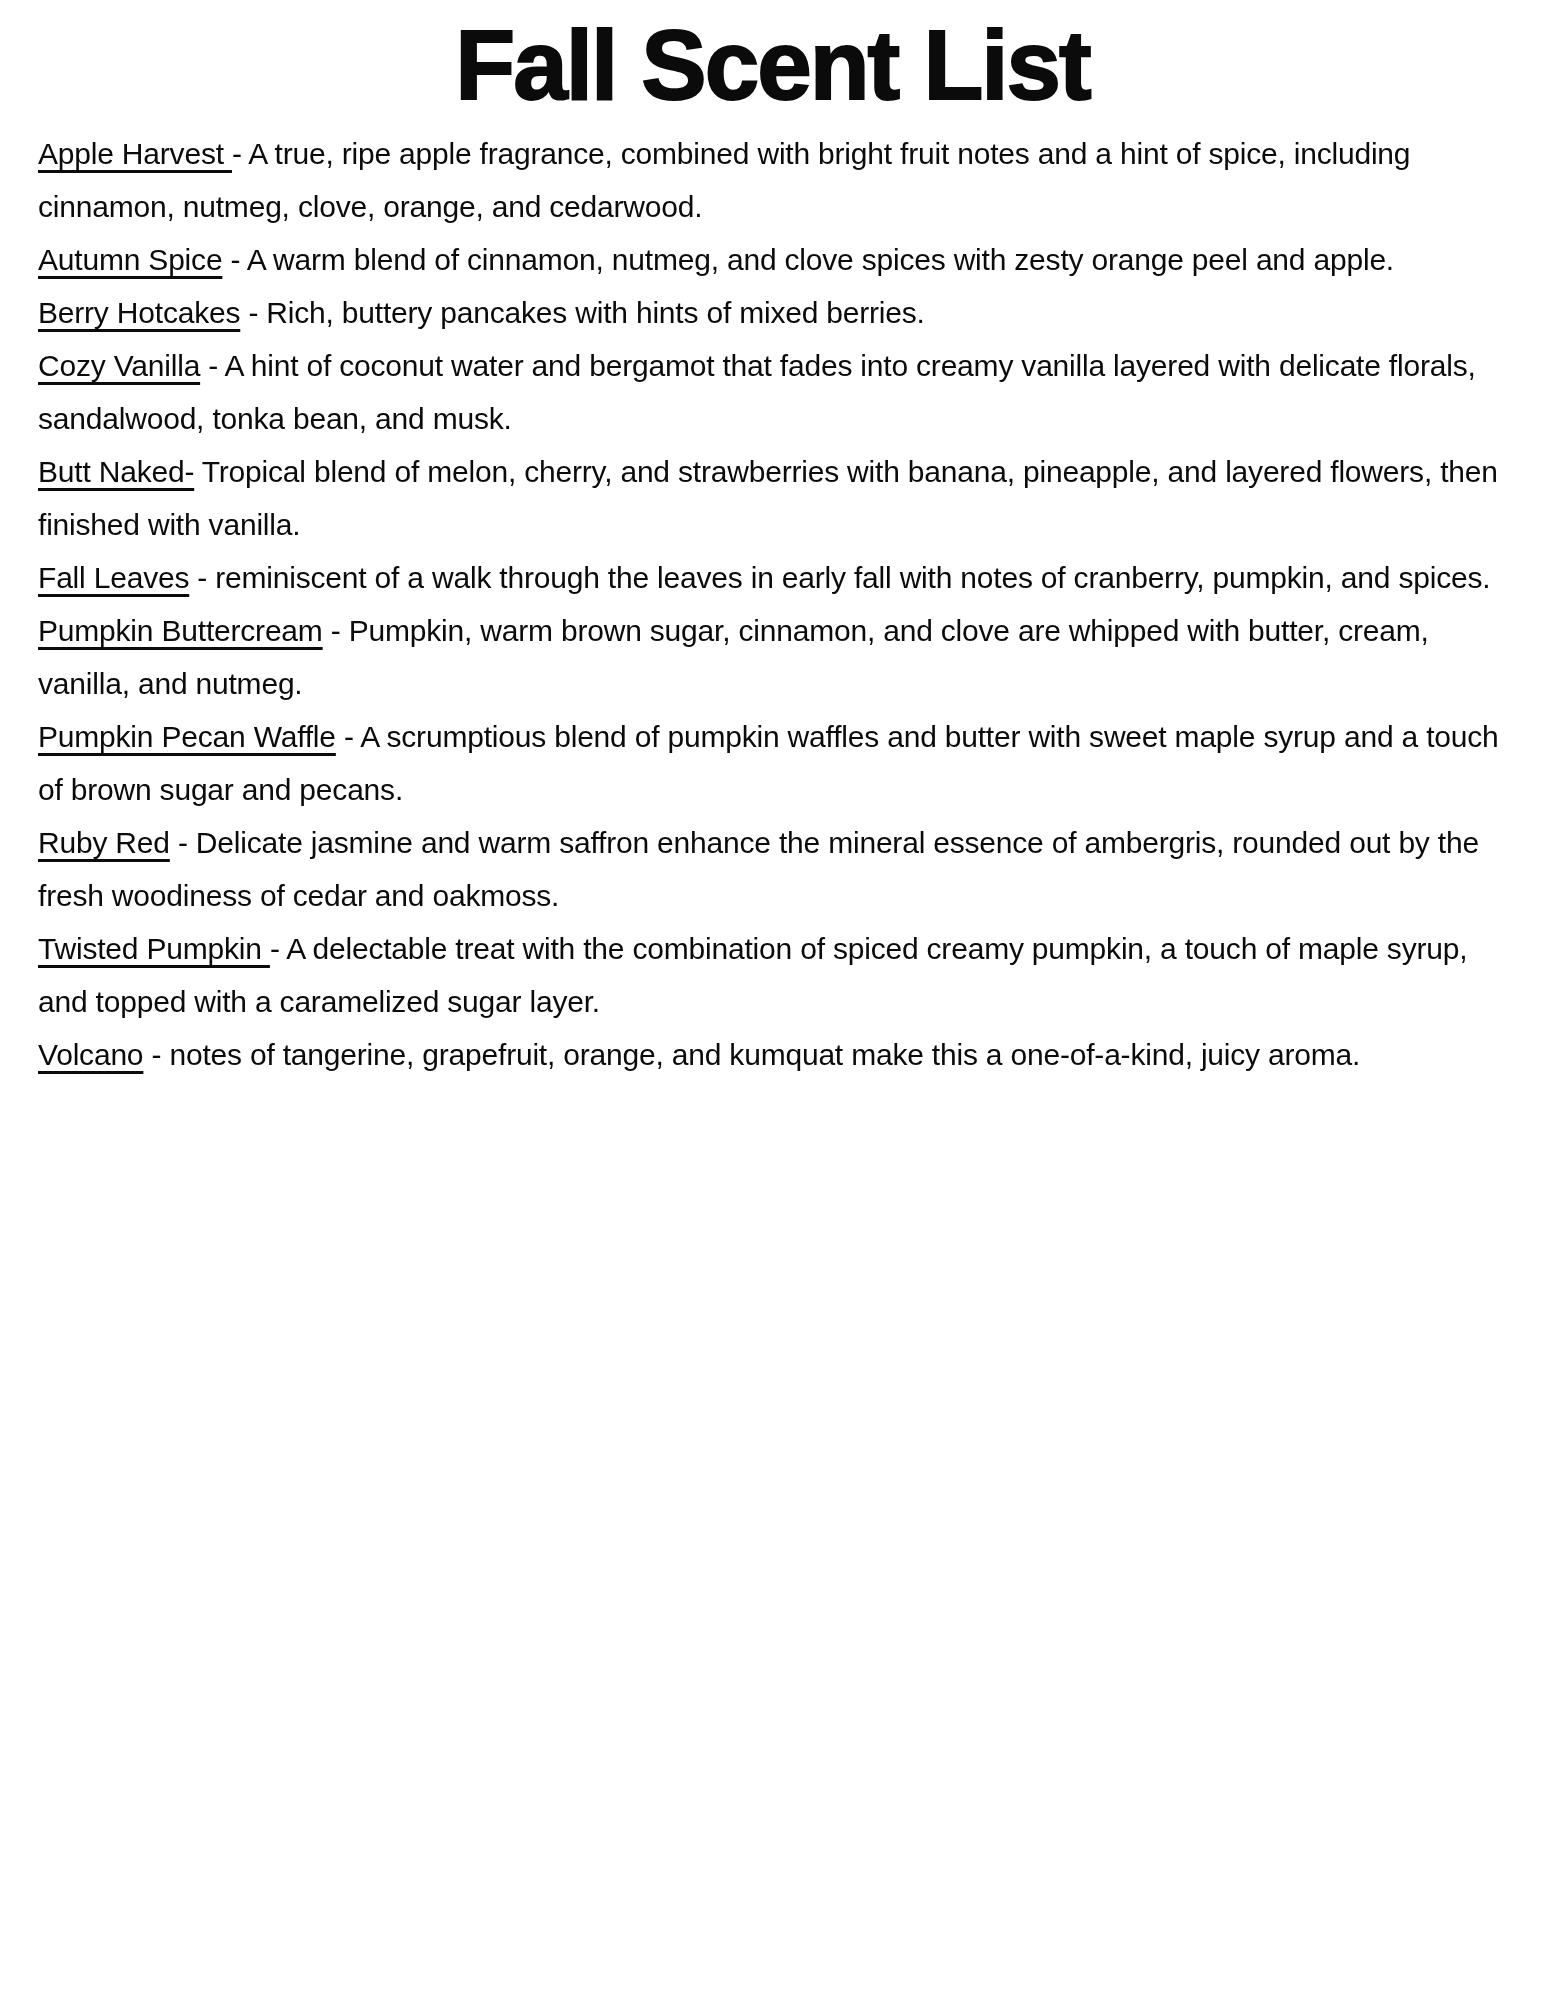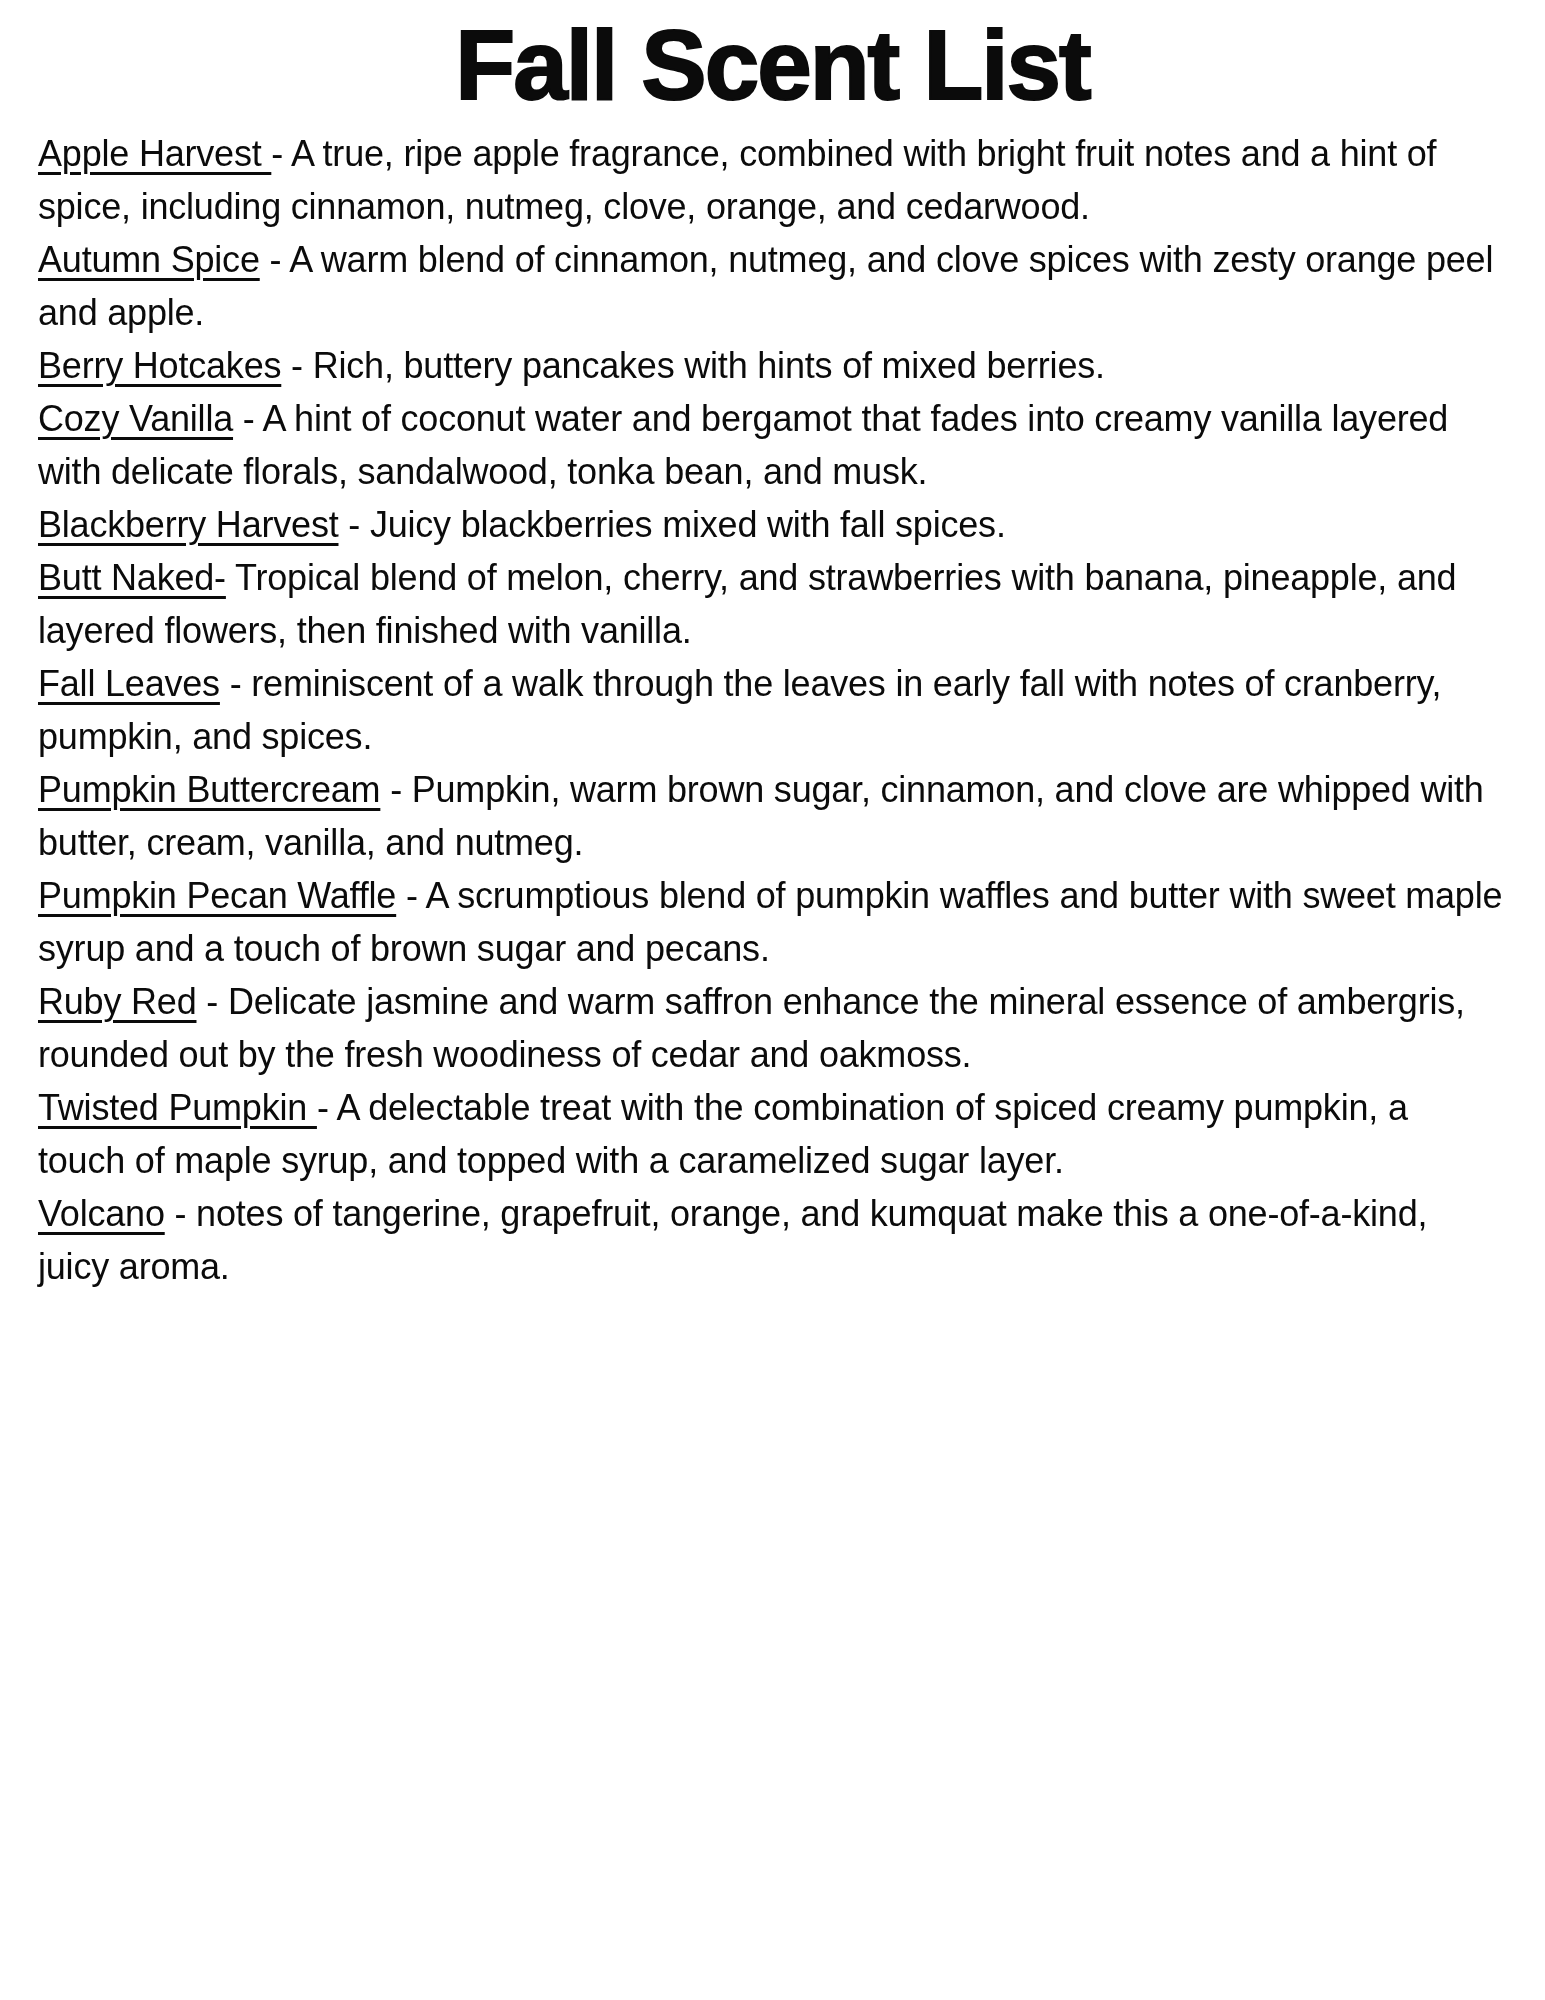--- a/index.html
+++ b/index.html
@@ -23,21 +23,21 @@
     font-size: 98px;
     line-height: 1.05;
     font-weight: 800;
     letter-spacing: -2px;
     color: #0b0b0b;
     -webkit-text-stroke: 2px #0b0b0b;
     font-family: "Liberation Sans", sans-serif;
   }
   .scent-list {
     margin: 0 42px 0 38px;
-    font-size: 36px;
+    font-size: 30px;
     line-height: 53px;
     letter-spacing: -0.2px;
     color: #0b0b0b;
   }
   p.scent {
     margin: 0;
     padding: 0;
   }
   .scent-name {
     text-decoration: underline;
@@ -53,21 +53,20 @@
   <div class="scent-list">
   <p class="scent"><span class="scent-name">Apple Harvest </span><span class="scent-desc">- A true, ripe apple fragrance, combined with bright fruit notes and a hint of spice, including cinnamon, nutmeg, clove, orange, and cedarwood.</span></p>
 
   <p class="scent"><span class="scent-name">Autumn Spice</span><span class="scent-desc"> - A warm blend of cinnamon, nutmeg, and clove spices with zesty orange peel and apple.</span></p>
 
   <p class="scent"><span class="scent-name">Berry Hotcakes</span><span class="scent-desc"> - Rich, buttery pancakes with hints of mixed berries.</span></p>
 
   <p class="scent"><span class="scent-name">Cozy Vanilla</span><span class="scent-desc"> - A hint of coconut water and bergamot that fades into creamy vanilla layered with delicate florals, sandalwood, tonka bean, and musk.</span></p>
 
 
-  <p class="scent"><span class="scent-name">Blackberry Harvest</span><span class="scent-desc"> - Juicy blackberries mixed with fall spices.</span></p>
 
   <p class="scent"><span class="scent-name">Butt Naked-</span><span class="scent-desc"> Tropical blend of melon, cherry, and strawberries with banana, pineapple, and layered flowers, then finished with vanilla.</span></p>
 
   <p class="scent"><span class="scent-name">Fall Leaves</span><span class="scent-desc"> - reminiscent of a walk through the leaves in early fall with notes of cranberry, pumpkin, and spices.</span></p>
 
 
 
   <p class="scent"><span class="scent-name">Pumpkin Buttercream</span><span class="scent-desc"> - Pumpkin, warm brown sugar, cinnamon, and clove are whipped with butter, cream, vanilla, and nutmeg.</span></p>
 
   <p class="scent"><span class="scent-name">Pumpkin Pecan Waffle</span><span class="scent-desc"> - A scrumptious blend of pumpkin waffles and butter with sweet maple syrup and a touch of brown sugar and pecans.</span></p>

